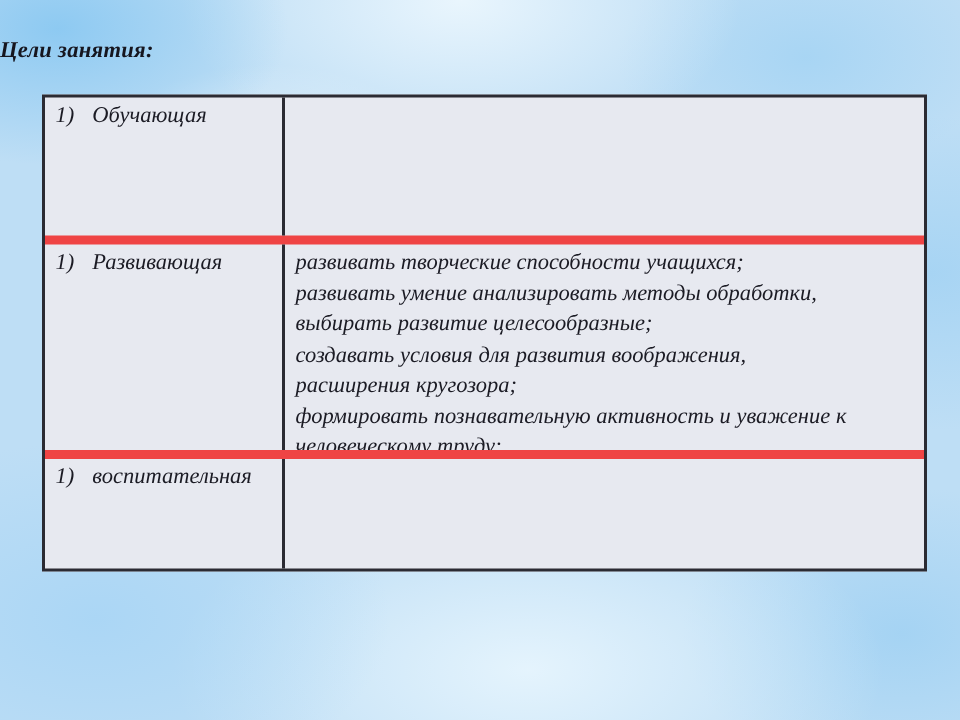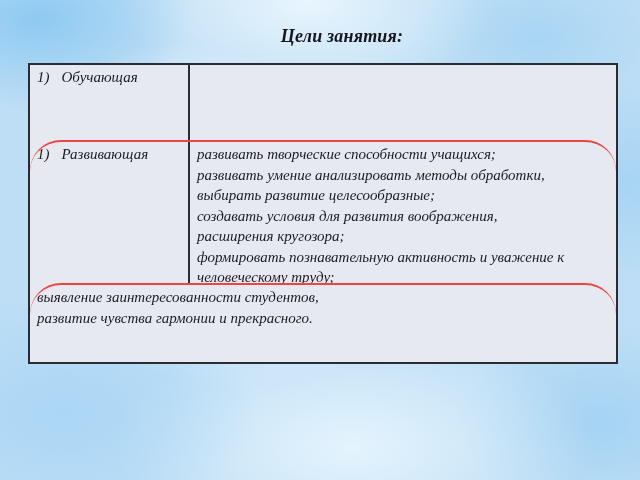--- a/index.html
+++ b/index.html
@@ -22,44 +22,43 @@
       radial-gradient(ellipse 230px 150px at 97% 38%, rgba(148,204,242,0.55), transparent 70%),
       radial-gradient(ellipse 280px 170px at 10% 86%, rgba(158,209,245,0.60), transparent 70%),
       radial-gradient(ellipse 330px 170px at 55% 93%, rgba(238,249,255,0.80), transparent 72%),
       radial-gradient(ellipse 210px 140px at 94% 88%, rgba(148,204,242,0.60), transparent 70%),
       radial-gradient(ellipse 160px  90px at 28% 22%, rgba(255,255,255,0.55), transparent 70%);
   }
 
   .page-title {
     position: absolute;
     top: 26px; left: 0; right: 0;
-    text-align: center;
-    font-size: 18px;
+    text-align: left;
+    font-size: 15px;
     font-weight: bold;
     font-style: italic;
     color: #16161f;
     letter-spacing: 0.2px;
-    margin-left: 44px;
   }
 
   .goals-table {
     position: absolute;
     left: 28px; top: 63px;
     width: 590px;
     border: 2px solid #2b2b33;
     background: #e7e9f0;
     color: #1b1b24;
     font-style: italic;
     font-size: 15px;
     line-height: 20.5px;
   }
 
   .t-row { display: flex; align-items: stretch; }
-  .t-row + .t-row { border-top: 2px solid #ef4444; border-radius: 31px; }
-  .t-row.r1 { height: 75px; }
+  .t-row + .t-row { border-top: 6px solid #ef4444; }
+  .t-row.r1 { height: 92px; }
   .t-row.r2 { height: 143px; }
   .t-row.r3 { height: 79px; }
 
   .cell-label {
     width: 160px;
     flex: 0 0 160px;
     border-right: 2px solid #2b2b33;
     padding: 2px 4px 2px 7px;
   }
   .cell-label .row-num { display: inline-block; margin-right: 12px; }
@@ -93,18 +92,19 @@
       <div class="cell-content">развивать творческие способности учащихся;
 развивать умение анализировать методы обработки,
 выбирать развитие целесообразные;
 создавать условия для развития воображения,
 расширения кругозора;
 формировать познавательную активность и уважение к
 человеческому труду;</div>
     </div>
 
     <div class="t-row r3">
-      <div class="cell-content">выявление заинтересованности студентов,
-развитие чувства гармонии и прекрасного.</div>
+      <div class="cell-label">
+        <span class="row-num">1)</span><span>воспитательная</span>
+      </div>
     </div>
 
   </div>
 </div>
 
 </body></html>

